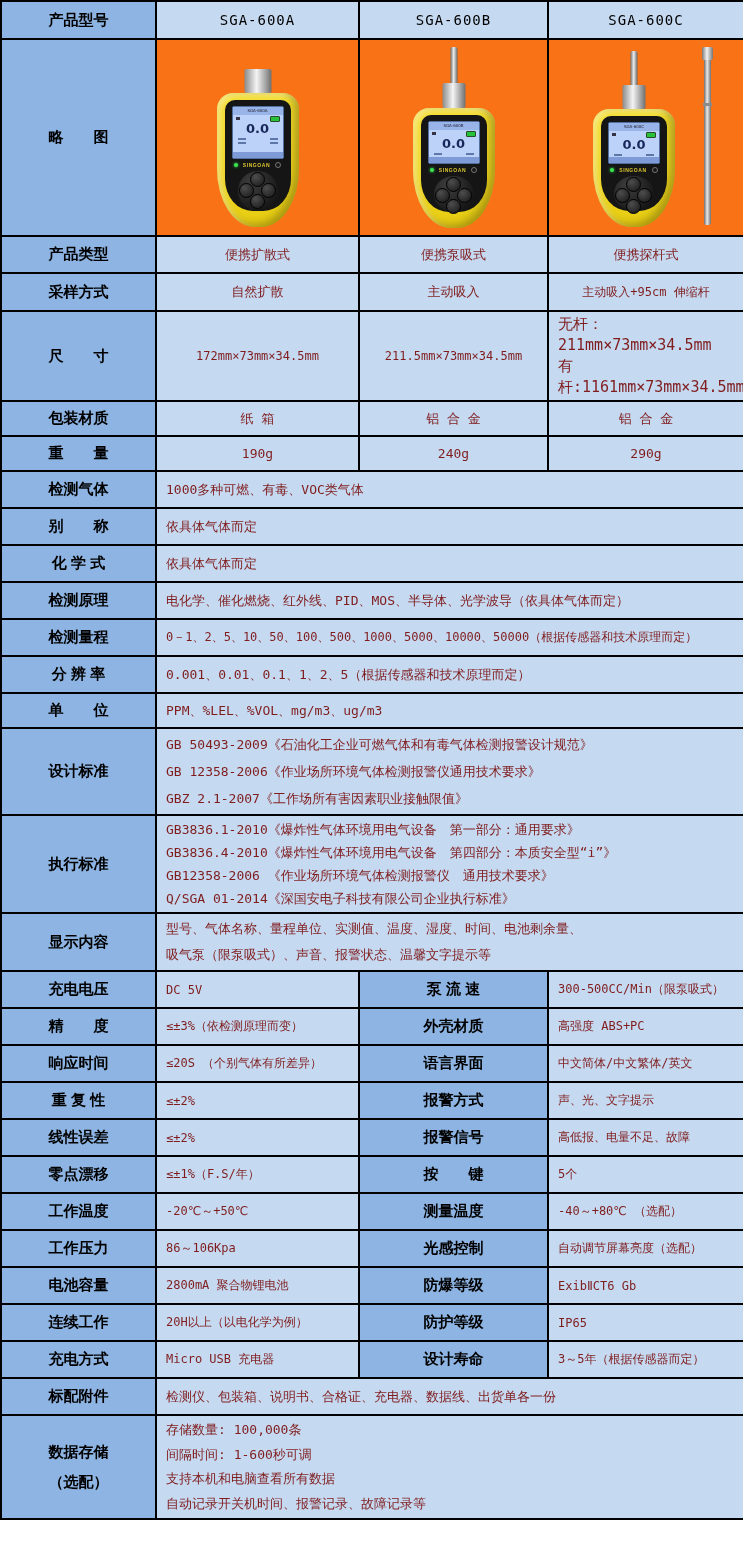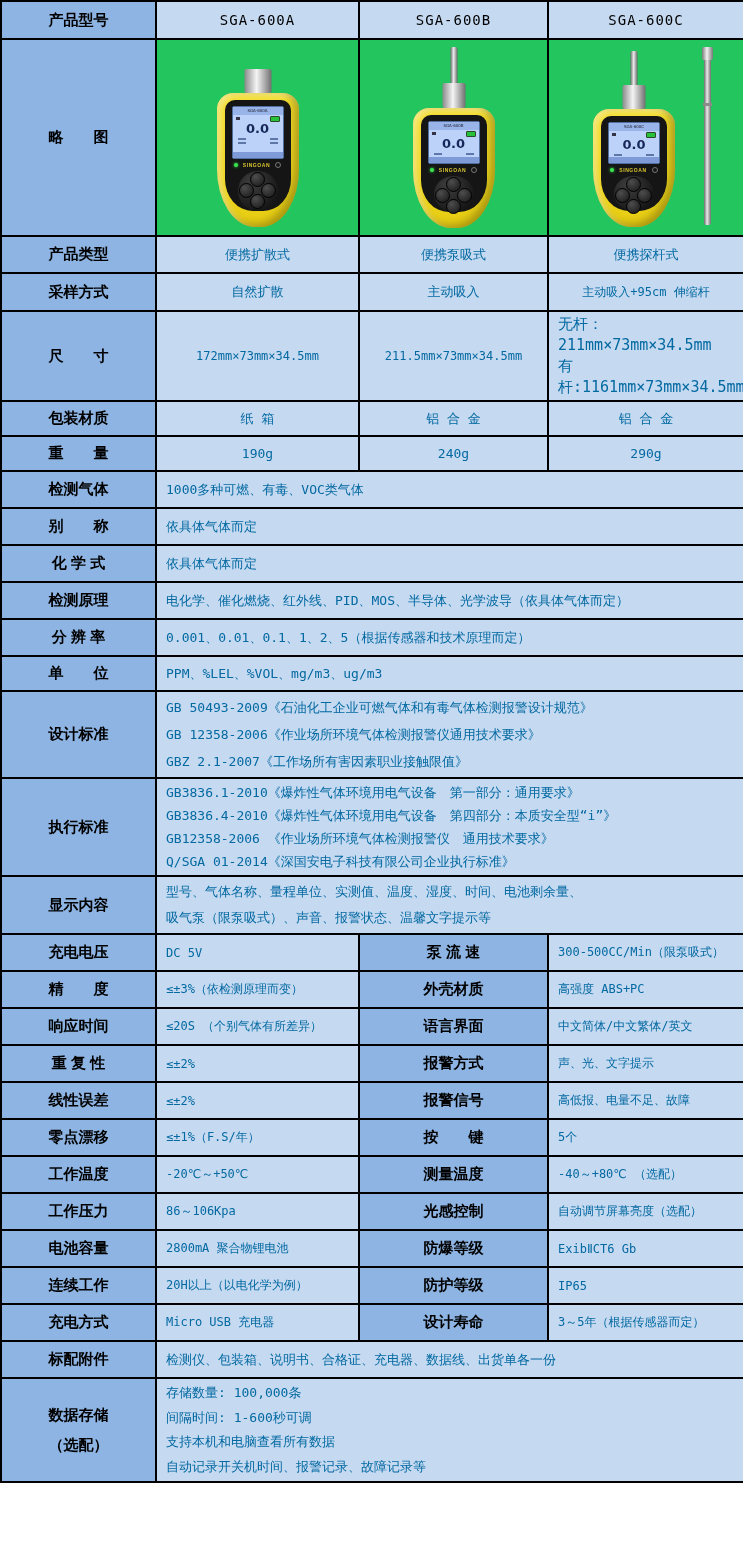--- a/index.html
+++ b/index.html
@@ -2,34 +2,34 @@
 <html><head>
 <meta charset="utf-8">
 <style>
   html,body{margin:0;padding:0;background:#fff;}
   body{width:743px;font-family:"DejaVu Sans","Liberation Sans",sans-serif;}
   table{width:743px;table-layout:fixed;border-collapse:collapse;}
   td{border:2px solid #000;overflow:hidden;}
   .lbl{background:#8db4e2;font-family:"Liberation Sans",sans-serif;font-weight:bold;
        font-size:15px;color:#000;text-align:center;}
   .val{background:#c5d9f1;font-family:"DejaVu Sans Mono","DejaVu Sans",sans-serif;
-       font-size:13px;color:#0369a1;}
+       font-size:13px;color:#7f1d1d;}
   .model{background:#c5d9f1;font-family:"DejaVu Sans Mono","DejaVu Sans",sans-serif;
        font-size:14px;letter-spacing:1px;text-align:center;}
   .cen{text-align:center;}
   .left{text-align:left;padding:2px 9px;}
   .pre{white-space:pre-line;}
   .nowrap{white-space:nowrap;}
   .small{font-size:15px;}
   .sz12{font-size:12px;}
   .lh27{line-height:27px;}
   .lh23{line-height:23px;}
   .lh26{line-height:26px;}
   .lh24{line-height:24.5px;}
-  .devcell{background:#22c55e;vertical-align:middle;text-align:center;}
+  .devcell{background:#f97316;vertical-align:middle;text-align:center;}
   
   .device{position:relative;width:150px;height:186px;margin:0 auto;}
   .d-cap,.d-probe,.d-body{position:absolute;left:50%;transform:translateX(-50%);}
   .d-cap{background:linear-gradient(90deg,#8a8a8a 0%,#f4f4f4 45%,#6f6f6f 100%);border-radius:2px;}
   .d-probe{width:7px;background:linear-gradient(90deg,#6f6f6f,#ececec 45%,#666);border-radius:2px 2px 0 0;}
   .dev-a .d-cap{top:24px;width:27px;height:24px;}
   .dev-b .d-probe{top:2px;height:36px;}
   .dev-b .d-cap{top:38px;width:23px;height:25px;}
   .dev-c .d-probe{top:6px;height:34px;}
   .dev-c .d-cap{top:40px;width:23px;height:24px;}
@@ -243,20 +243,24 @@
   </tr>
   <tr style="height:37px">
     <td class="lbl">化 学 式</td>
     <td class="val left" colspan="3">依具体气体而定</td>
   </tr>
   <tr style="height:37px">
     <td class="lbl">检测原理</td>
     <td class="val left nowrap" colspan="3">电化学、催化燃烧、红外线、PID、MOS、半导体、光学波导（依具体气体而定）</td>
   </tr>
   <tr style="height:37px">
+    <td class="lbl">检测量程</td>
+    <td class="val left nowrap sz12" colspan="3">0－1、2、5、10、50、100、500、1000、5000、10000、50000（根据传感器和技术原理而定）</td>
+  </tr>
+  <tr style="height:37px">
     <td class="lbl">分 辨 率</td>
     <td class="val left" colspan="3">0.001、0.01、0.1、1、2、5（根据传感器和技术原理而定）</td>
   </tr>
   <tr style="height:35px">
     <td class="lbl">单　　位</td>
     <td class="val left" colspan="3">PPM、%LEL、%VOL、mg/m3、ug/m3</td>
   </tr>
   <tr style="height:82px">
     <td class="lbl">设计标准</td>
     <td class="val left pre lh27" colspan="3">GB 50493-2009《石油化工企业可燃气体和有毒气体检测报警设计规范》

